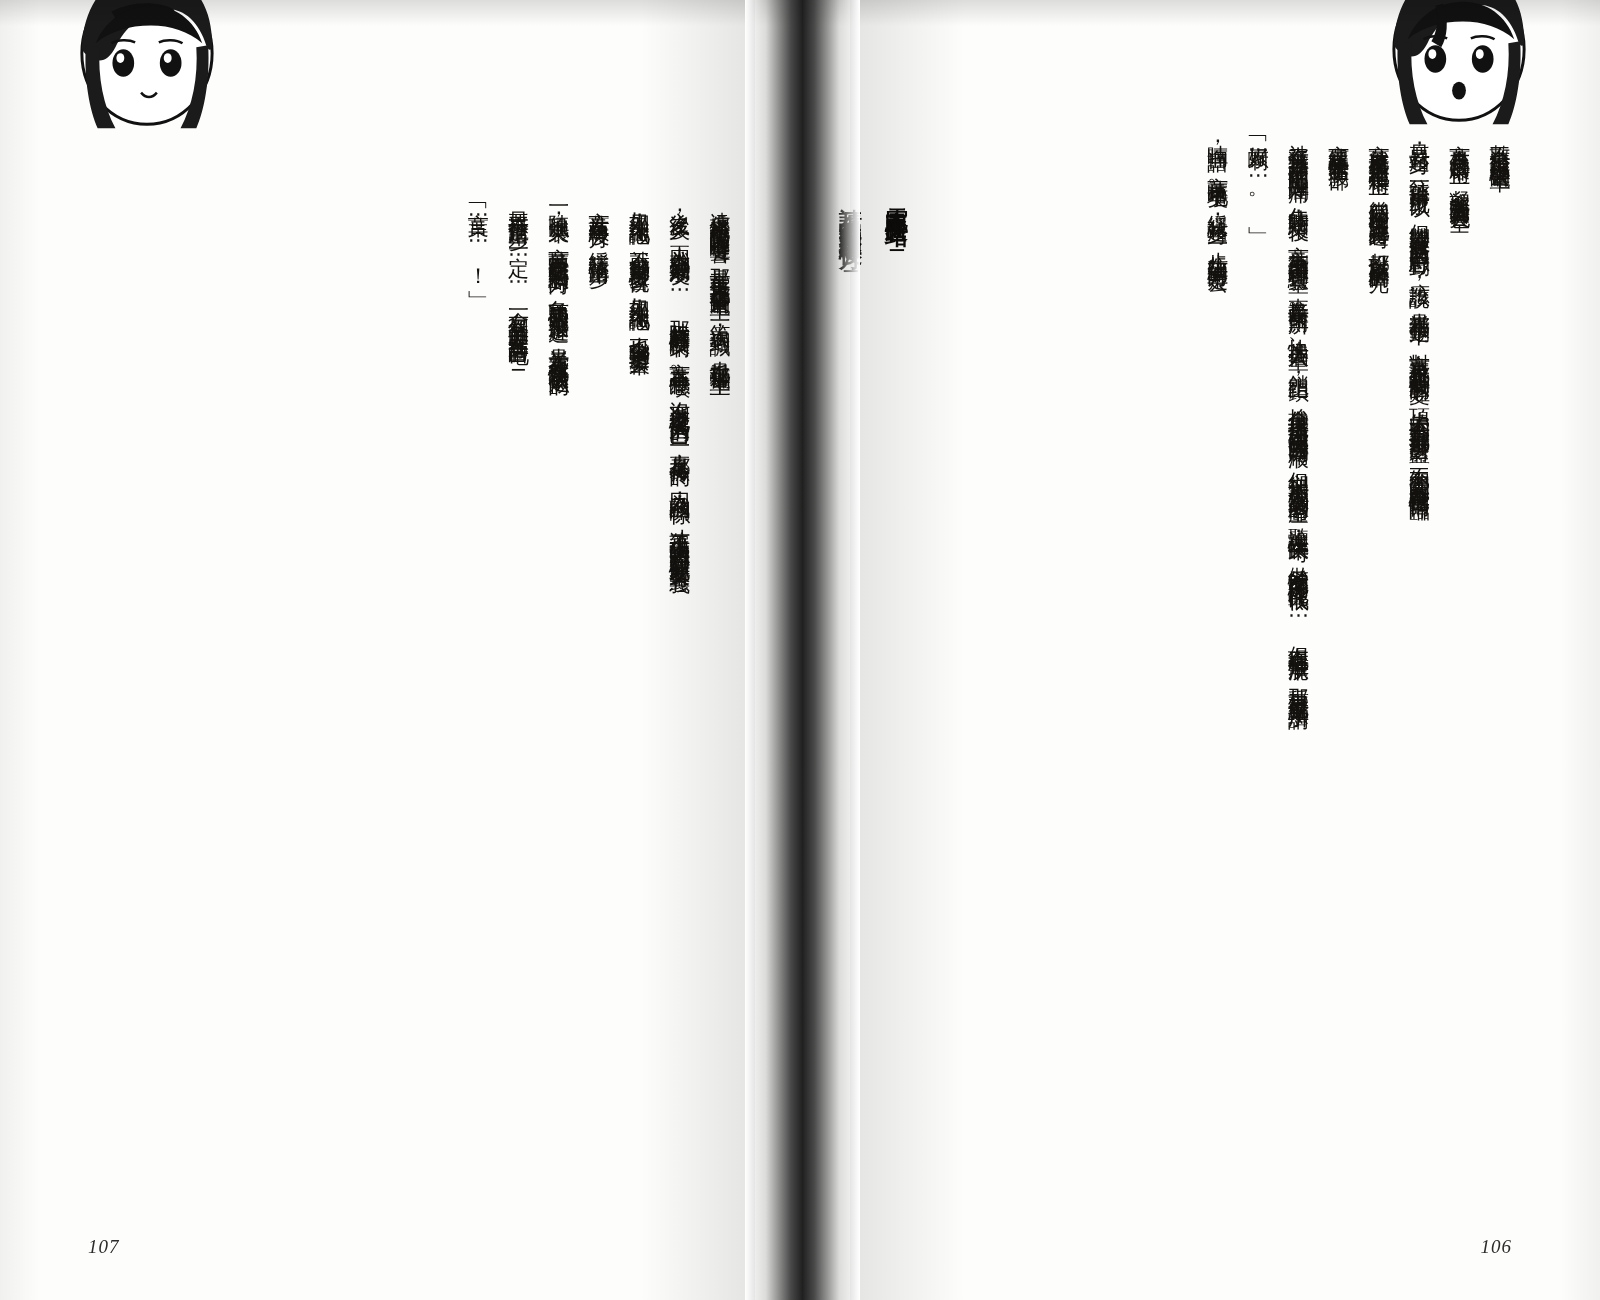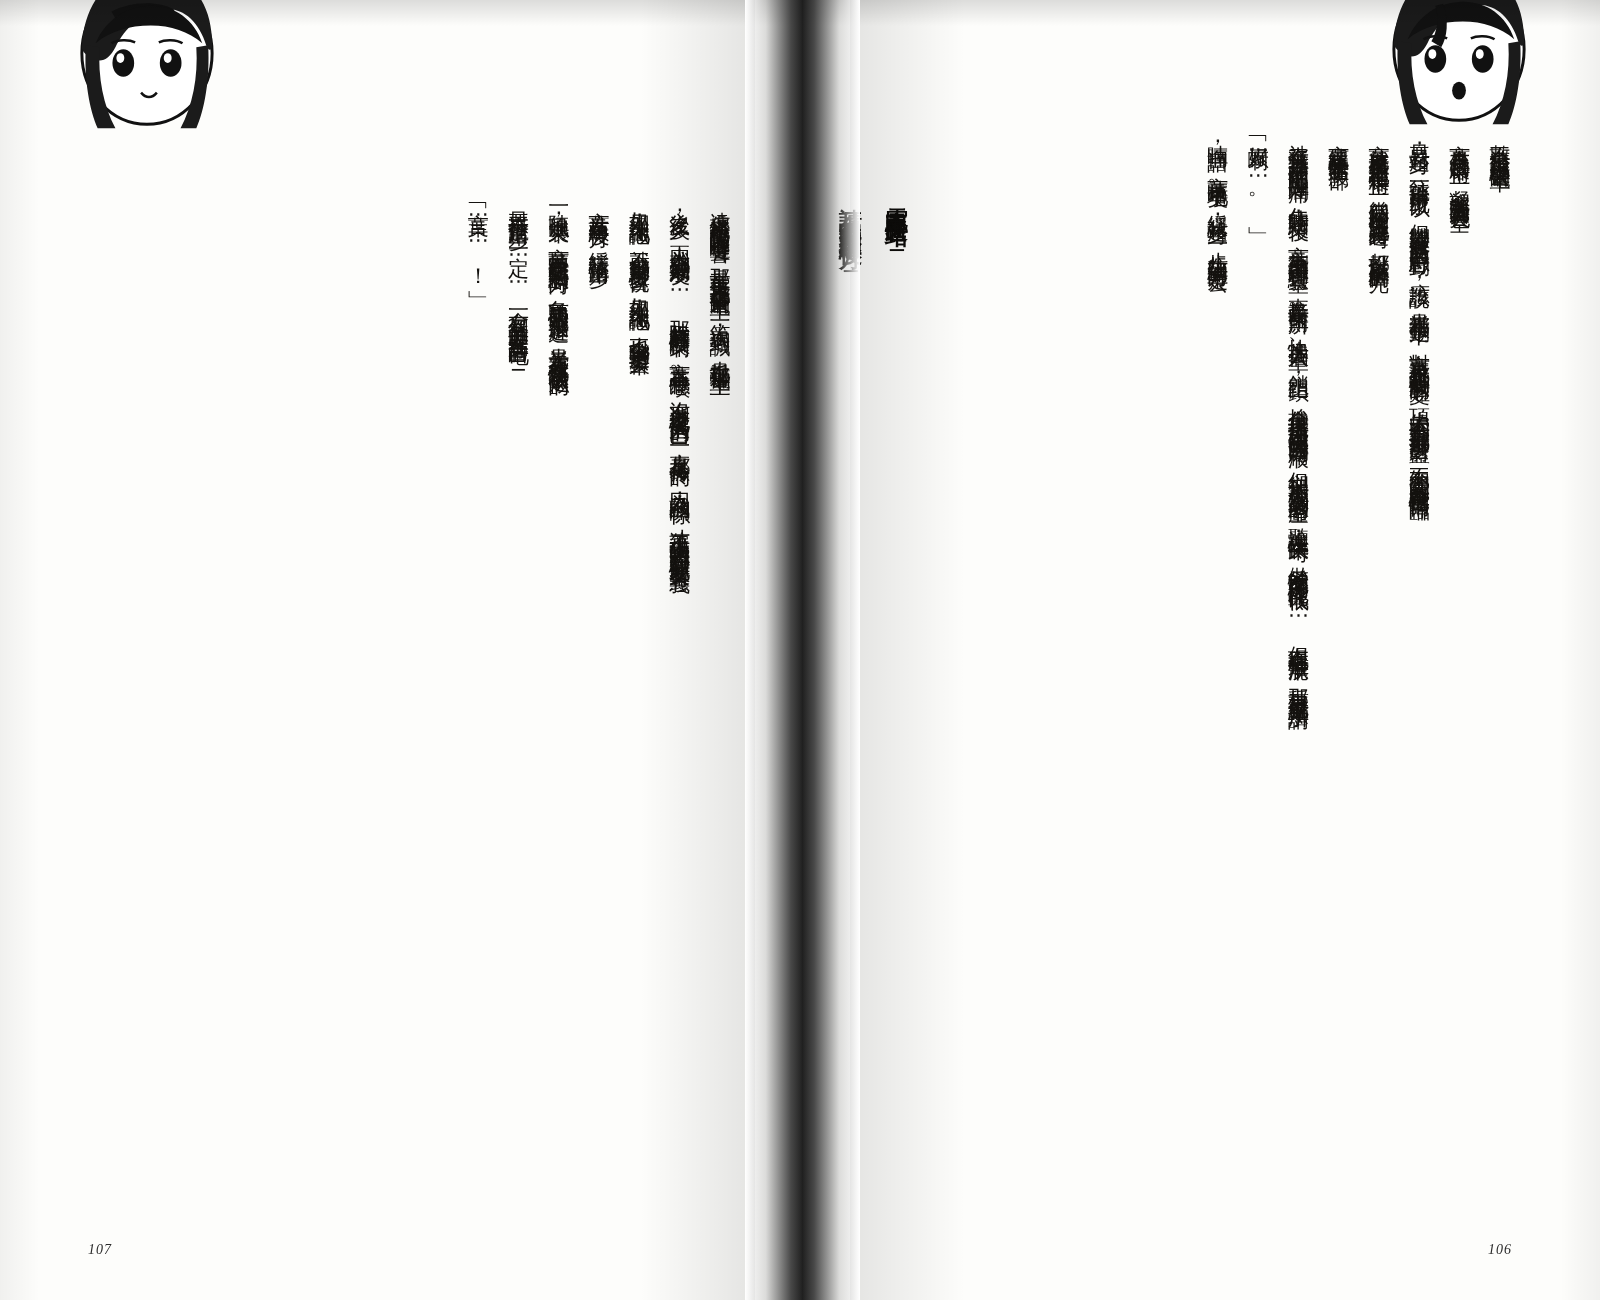--- a/index.html
+++ b/index.html
@@ -117,21 +117,21 @@
     letter-spacing: 3px;
     color: #0d0c0a;
     white-space: pre-wrap;
   }
 
   
   .folio {
     position: absolute;
     bottom: 42px;
     font-family: "Liberation Serif", serif;
-    font-size: 14px;
+    font-size: 19px;
     font-style: italic;
     color: #2b2b2b;
     letter-spacing: 1px;
   }
   #folio-left { left: 88px; }
   #folio-right { right: 88px; text-align: center; }
 
   
   .chibi {
     position: absolute;

